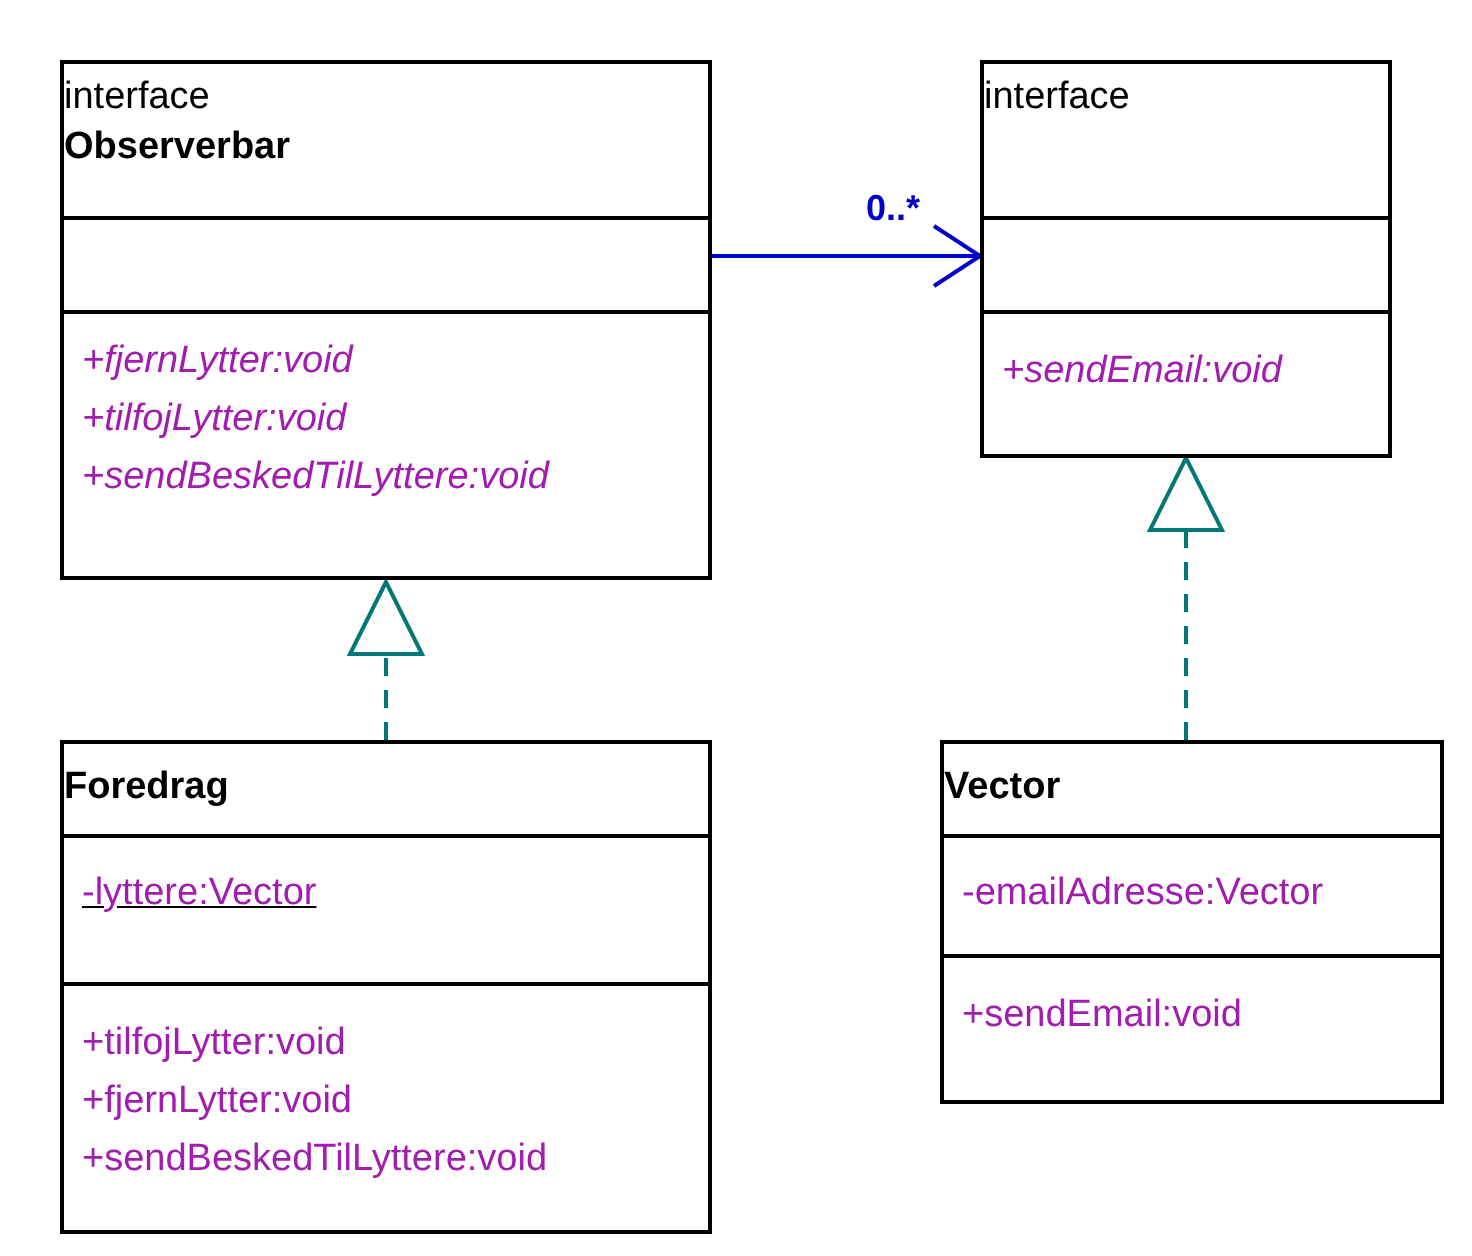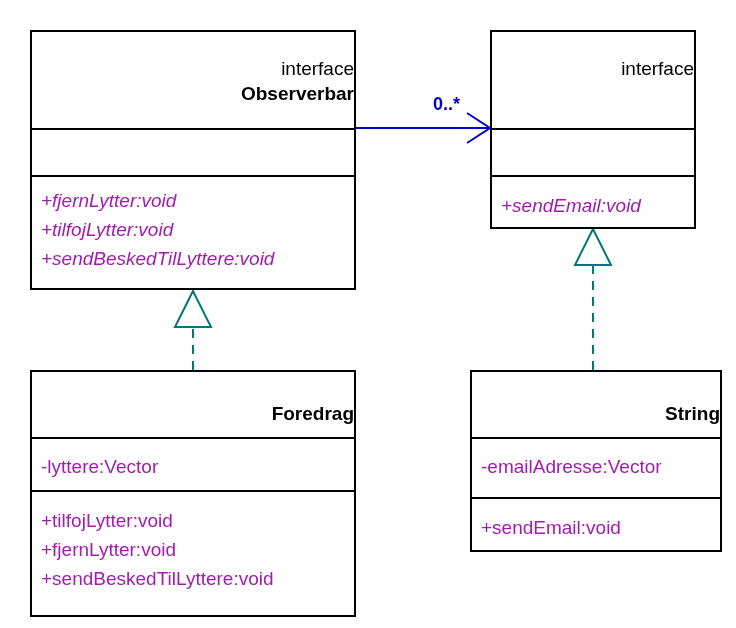--- a/index.html
+++ b/index.html
@@ -31,23 +31,22 @@
     box-sizing: border-box;
     border-bottom: 2px solid #000000;
     overflow: hidden;
   }
   .uml-compartment.last {
     border-bottom: none;
   }
 
   
   .uml-header {
-    text-align: right;
+    text-align: left;
     padding-top: 5px;
-    margin-top: 20px;
   }
   .stereotype-line {
     font-size: 19px;
     line-height: 24px;
     color: #000000;
     font-style: normal;
     font-weight: normal;
   }
   .type-name {
     font-size: 19px;
@@ -156,35 +155,35 @@
       <div class="member abstract">+sendEmail:void</div>
     </div>
   </div>
 
   <div class="uml-box" style="left:30px; top:370px; width:326px; height:247px;">
 
     <div class="uml-compartment uml-header" style="height:47px; padding-top:9px;">
       <div class="type-name concrete">Foredrag</div>
     </div>
 
-    <div class="uml-compartment member-list" style="height:53px; padding-top:13px;">
+    <div class="uml-compartment member-list" style="height:74px; padding-top:13px;text-decoration:underline;">
       <div class="member">-lyttere:Vector</div>
     </div>
 
     <div class="uml-compartment last member-list" style="height:136px; padding-top:14px;">
       <div class="member">+tilfojLytter:void</div>
       <div class="member">+fjernLytter:void</div>
       <div class="member">+sendBeskedTilLyttere:void</div>
     </div>
   </div>
 
   <div class="uml-box" style="left:470px; top:370px; width:252px; height:182px;">
 
     <div class="uml-compartment uml-header" style="height:47px; padding-top:9px;">
-      <div class="type-name concrete">String</div>
+      <div class="type-name concrete">Vector</div>
     </div>
 
     <div class="uml-compartment member-list" style="height:60px; padding-top:13px;">
       <div class="member">-emailAdresse:Vector</div>
     </div>
 
     <div class="uml-compartment last member-list" style="height:71px; padding-top:14px;">
       <div class="member">+sendEmail:void</div>
     </div>
   </div>

